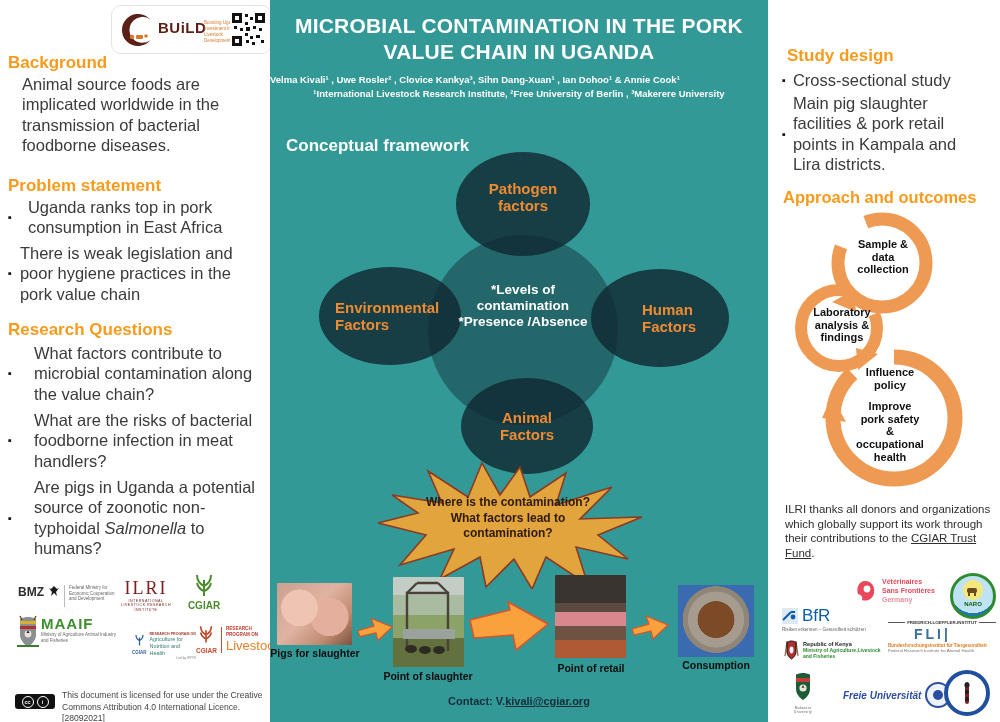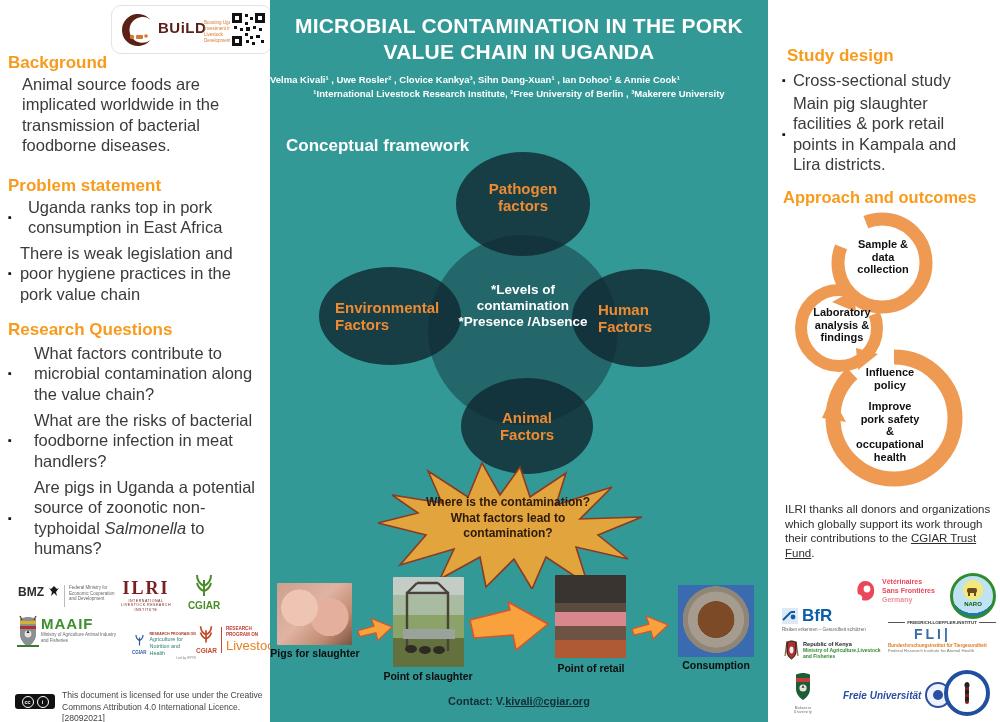--- a/index.html
+++ b/index.html
@@ -124,21 +124,21 @@
 
   <div class="abs" style="left:18px;top:585px;display:flex;gap:4px;align-items:flex-start">
     <span style="font-size:12px;font-weight:bold;color:#2d2d2d">BMZ</span>
     <svg width="12" height="12" viewBox="0 0 12 12">
         <path d="M6,1 L9,4 L11,3 L8,7 L9,11 L6,8 L3,11 L4,7 L1,3 L3,4 Z" fill="#1a1a1a"></path>
       </svg>
     <span style="width:1px;height:22px;background:#bbb"></span>
     <span class="logo-caption" style="width:52px">Federal Ministry for Economic Cooperation and Development</span>
   </div>
   <div class="abs" style="left:118px;top:578px;text-align:center">
-    <div style="font-family:'Liberation Serif',serif;font-size:18px;font-weight:bold;color:#7a2020;letter-spacing:2px">ILRI</div>
+    <div style="font-family:'Liberation Serif',serif;font-size:18px;font-weight:normal;color:#7a2020;letter-spacing:2px">ILRI</div>
     <div class="logo-caption" style="width:56px;letter-spacing:.5px;font-size:3.6px;color:#7a2020">INTERNATIONAL LIVESTOCK RESEARCH INSTITUTE</div>
   </div>
   <div class="abs" style="left:182px;top:574px;text-align:center;width:44px">
     <svg width="26" height="22" viewBox="0 0 26 22">
       <g stroke="#4a8b2c" stroke-width="2" fill="none">
           <path d="M13,22 V6"></path>
           <path d="M13,12 C9,10 6,6 6,1"></path>
           <path d="M13,12 C17,10 20,6 20,1"></path>
           <path d="M13,17 C10,16 7,13 6,9"></path>
           <path d="M13,17 C16,16 19,13 20,9"></path>
@@ -217,21 +217,21 @@
     <div class="abs affil">¹International Livestock Research Institute, ²Free University of Berlin , ³Makerere University</div>
     <div class="abs fw-head">Conceptual framework</div>
 
     <div class="big-circle" style="left:158px;top:235px;width:190px;height:190px"></div>
     <div class="ellipse" style="left:186px;top:152px;width:134px;height:104px">
       <span class="ell-label" style="width:80px;text-align:center;margin-bottom:14px">Pathogen factors</span>
     </div>
     <div class="ellipse" style="left:49px;top:267px;width:142px;height:98px;justify-content:flex-start">
       <span class="ell-label" style="width:108px;margin-left:16px">Environmental Factors</span>
     </div>
-    <div class="ellipse" style="left:302px;top:269px;width:138px;height:98px;justify-content:flex-start">
+    <div class="ellipse" style="left:321px;top:269px;width:138px;height:98px;justify-content:center">
       <span class="ell-label" style="width:62px;margin-left:26px">Human Factors</span>
     </div>
     <div class="ellipse" style="left:191px;top:378px;width:132px;height:96px">
       <span class="ell-label" style="width:64px;text-align:center">Animal Factors</span>
     </div>
     <div class="abs center-text" style="left:158px;top:282px;width:190px">
       <span style="display:block;width:122px;margin:0 auto">*Levels of contamination</span>
       <span style="display:block;">*Presence /Absence</span>
     </div>
 
@@ -345,21 +345,21 @@
       </svg>
     <div style="font-size:6px;font-weight:bold;color:#0d5c0d;margin-top:1px">NARO</div>
   </div>
   <div class="abs" style="left:782px;top:606px">
     <div style="display:flex;align-items:center;gap:4px">
       <svg width="16" height="16" viewBox="0 0 16 16">
           <rect width="16" height="16" fill="#dfe9f5"></rect>
           <path d="M1,12 L9,4 M9,4 h4" stroke="#0b5ea8" stroke-width="2" fill="none"></path>
           <circle cx="11" cy="9" r="2.4" fill="#0b5ea8"></circle>
         </svg>
-      <span style="font-size:17px;font-weight:bold;color:#0b5ea8">BfR</span>
+      <span style="font-size:17px;font-weight:normal;color:#0b5ea8">BfR</span>
     </div>
     <div style="font-size:4.6px;color:#666;margin-top:1px">Risiken erkennen – Gesundheit schützen</div>
   </div>
   <div class="abs" style="left:888px;top:620px;width:108px">
     <div style="display:flex;align-items:center;gap:2px">
       <span style="flex:1;height:1px;background:#555"></span>
       <span style="font-size:4.4px;color:#333;font-weight:bold">FRIEDRICH-LOEFFLER-INSTITUT</span>
       <span style="flex:1;height:1px;background:#555"></span>
     </div>
     <div style="font-size:14px;font-weight:bold;color:#3a6ea5;letter-spacing:3px;margin:1px 0 1px 26px"><span>FLI</span><span style="color:#3a6ea5">|</span></div>

